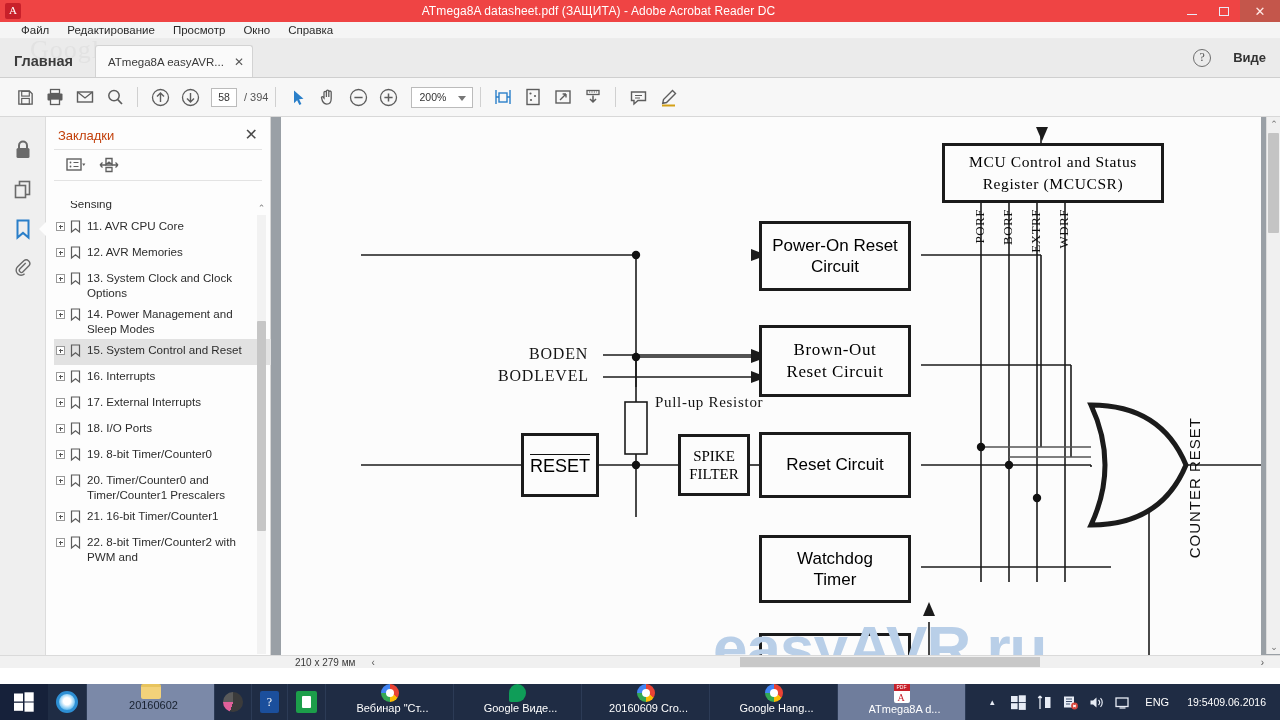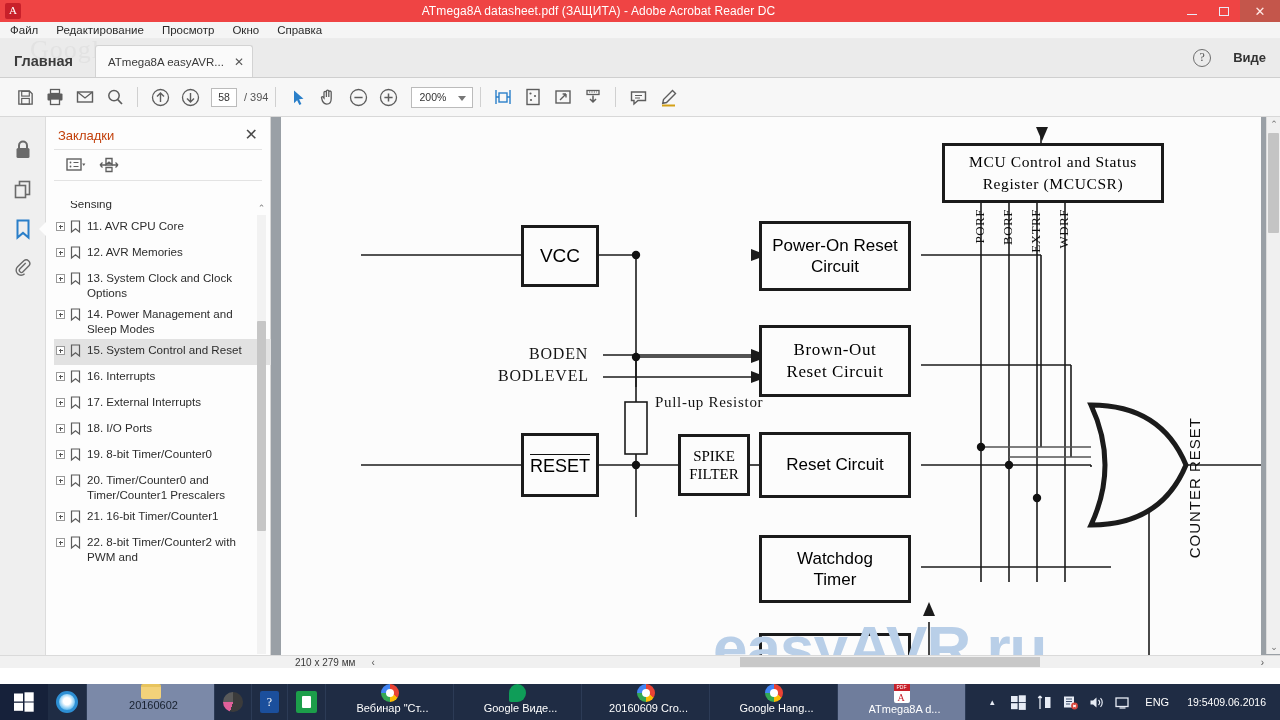--- a/index.html
+++ b/index.html
@@ -41,21 +41,21 @@
   
   .menubar {
     position: absolute; top: 22px; left: 0; width: 1280px; height: 17px;
     background: #f5f5f5; display: flex; align-items: center;
     border-bottom: 1px solid #ececec;
   }
   .menu-item {
     font-size: 11.5px; color: #2b2b2b; padding: 0 9px; line-height: 17px;
     white-space: nowrap;
   }
-  .menu-item:first-child { padding-left: 10px; }
+  .menu-item:first-child { padding-left: 10px; margin-left: 11px; }
 
   
   .tabbar {
     position: absolute; top: 39px; left: 0; width: 1280px; height: 39px;
     background: #ebebeb; display: flex; align-items: flex-end;
     border-bottom: 1px solid #cfcfcf; overflow: hidden;
   }
   .ghost-google {
     position: absolute; left: 30px; top: -4px; font-size: 26px;
     color: #e2e2e2; font-family: "Liberation Serif", serif; letter-spacing: 1px;
@@ -713,23 +713,20 @@
             <circle cx="728" cy="348" r="4.2"></circle>
             <circle cx="756" cy="381" r="4.2"></circle>
             <circle cx="868" cy="348" r="4.2"></circle>
           </g>
 
           <path d="M810 288 Q838 348 810 408 Q880 408 905 348 Q880 288 810 288 Z" fill="#fcfcfc" stroke="#1b1b1b" stroke-width="5"></path>
 
           <rect x="344" y="285" width="22" height="52" fill="#fcfcfc" stroke="#1b1b1b" stroke-width="1.6"></rect>
         </svg>
 
-        <div class="dgbox sans" style="left:240px; top:108px; width:78px; height:62px; font-size:19px;">
-          <span>VCC</span>
-        </div>
 
         <div class="dgbox sans" style="left:478px; top:104px; width:152px; height:70px; font-size:17px; line-height:21px;">
           <span>Power-On Reset<br>Circuit</span>
         </div>
 
         <div class="dgbox serif" style="left:478px; top:208px; width:152px; height:72px; font-size:17px; line-height:22px; letter-spacing:0.6px;">
           <span>Brown-Out<br>Reset Circuit</span>
         </div>
 
         <div class="dgbox sans" style="left:240px; top:316px; width:78px; height:64px; font-size:18px;">

